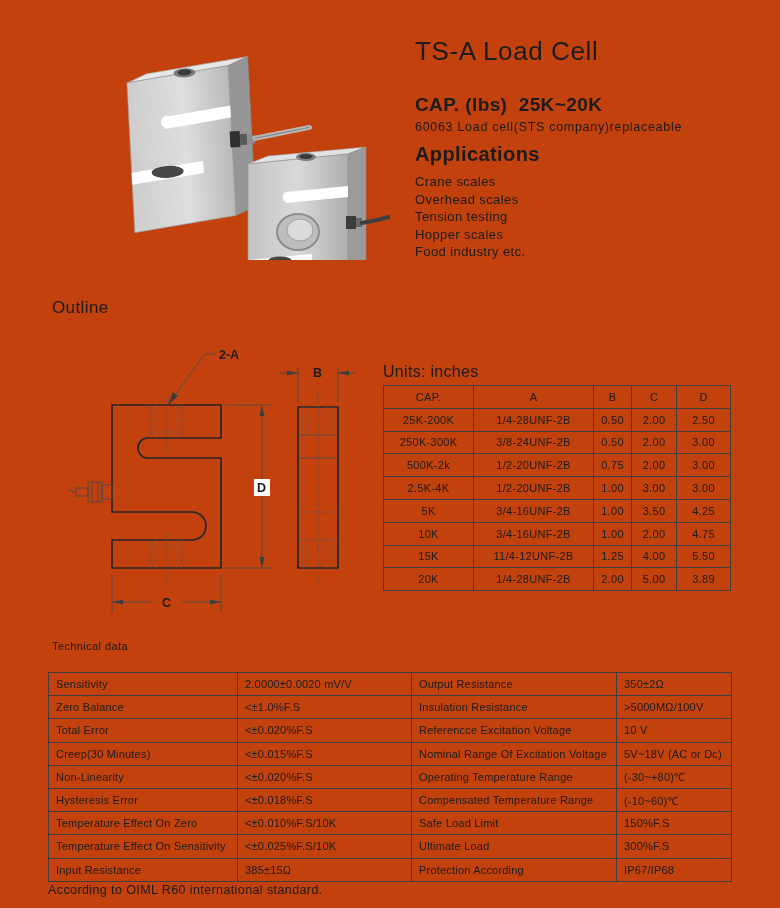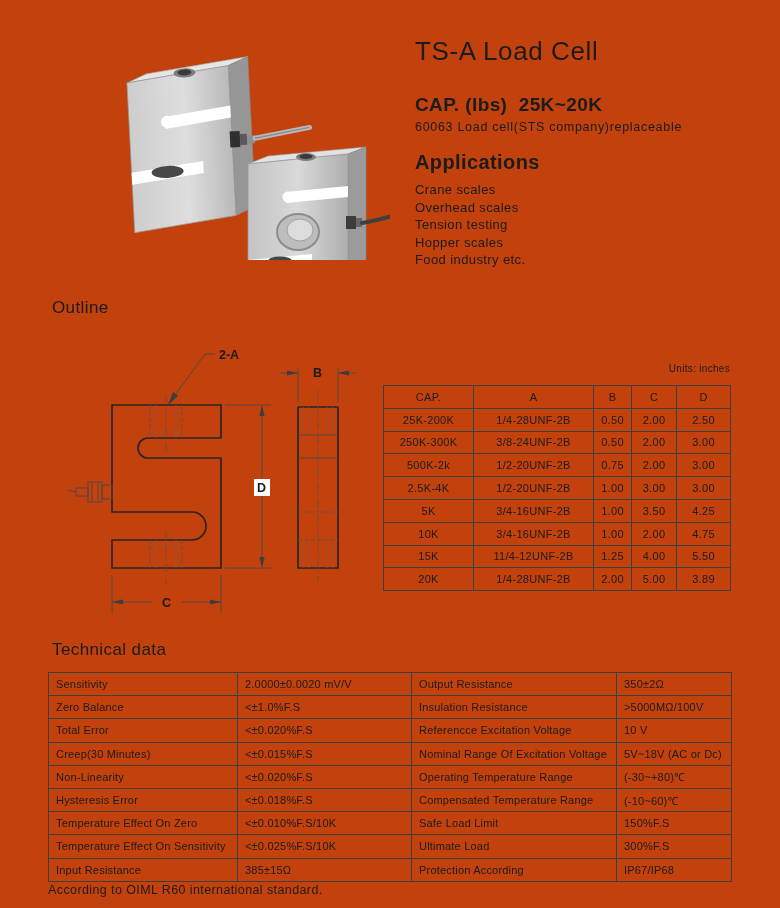--- a/index.html
+++ b/index.html
@@ -8,32 +8,32 @@
     font-family:"Liberation Sans", sans-serif; color:#1c1c1c; overflow:hidden;
   }
   .pre { white-space:pre-wrap; }
 
   
   .photo { position:absolute; left:88px; top:40px; }
   .head { position:absolute; left:415px; top:30px; width:345px; }
   .title { font-size:26px; font-weight:500; letter-spacing:0.6px; margin:6px 0 0 0; }
   .cap-heading { margin-top:27px; font-size:19px; font-weight:bold; letter-spacing:0.4px; }
   .cap-sub { margin-top:4px; font-size:12.5px; letter-spacing:0.7px; }
-  .apps-heading { margin-top:17px; font-size:20px; font-weight:bold; letter-spacing:0.4px; }
+  .apps-heading { margin-top:9px; font-size:20px; font-weight:bold; letter-spacing:0.4px; }
   .apps-list { margin:7px 0 0 0; padding:0; list-style:none; font-size:13px; line-height:17.5px; letter-spacing:0.4px; }
 
   
   .outline-heading { position:absolute; left:52px; top:298px; font-size:17px; letter-spacing:0.4px; }
   .drawing { position:absolute; left:58px; top:332px; }
-  .units-note { position:absolute; left:383px; top:363px; width:347px; text-align:right; font-size:10px; letter-spacing:0.3px; }
+  .units-note { position:absolute; left:383px; top:363px; width:347px; font-size:16px; letter-spacing:0.3px; }
   table.dim-table { position:absolute; left:383px; top:385px; width:347px; border-collapse:collapse; font-size:11px; table-layout:fixed; }
   .dim-table th, .dim-table td { border:1px solid #3f3f3f; text-align:center; height:21.8px; padding:0; font-weight:400; letter-spacing:0.3px; }
 
   
-  .tech-heading { position:absolute; left:52px; top:640px; font-size:17px; letter-spacing:0.4px;text-align:right; }
+  .tech-heading { position:absolute; left:52px; top:640px; font-size:11px; letter-spacing:0.4px;text-align:right; }
   table.tech-table { position:absolute; left:48px; top:672px; width:683px; border-collapse:collapse; font-size:11px; table-layout:fixed;border-radius:29px; }
   .tech-table td { border:1px solid #3f3f3f; height:22.2px; padding:0 2px 0 7px; letter-spacing:0.2px; overflow:hidden; white-space:nowrap; }
   .footnote { position:absolute; left:48px; top:883px; font-size:12.5px; letter-spacing:0.4px; }
 
   
   .ol   { fill:none; stroke:#262626; stroke-width:1.7; stroke-linejoin:round; }
   .thin { fill:none; stroke:#4a4a4a; stroke-width:0.9; }
   .dash { fill:none; stroke:#555; stroke-width:0.9; stroke-dasharray:4 2.5; }
   .dashf{ fill:none; stroke:#6a6a6a; stroke-width:0.7; stroke-dasharray:2.5 2; }
   .cl   { fill:none; stroke:#555; stroke-width:0.7; stroke-dasharray:9 2.5 1.5 2.5; }

